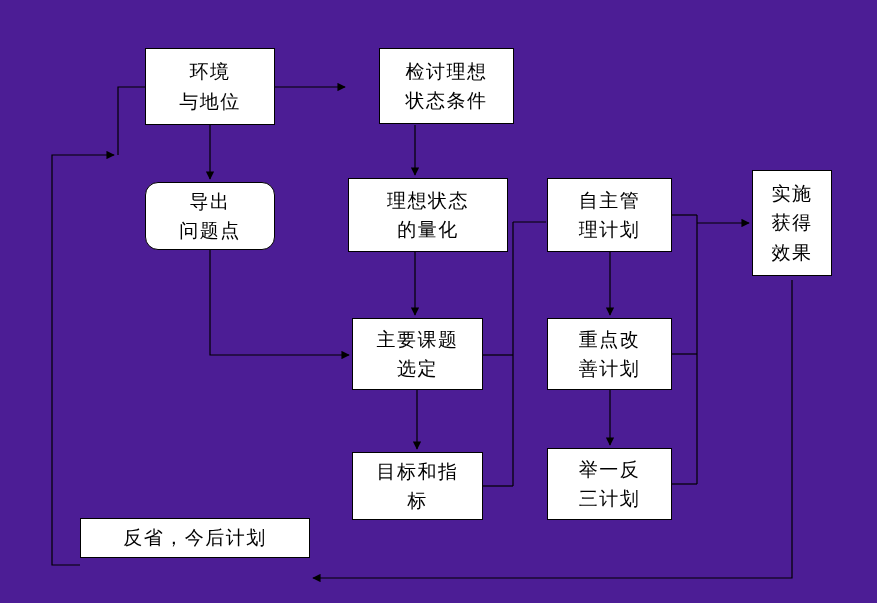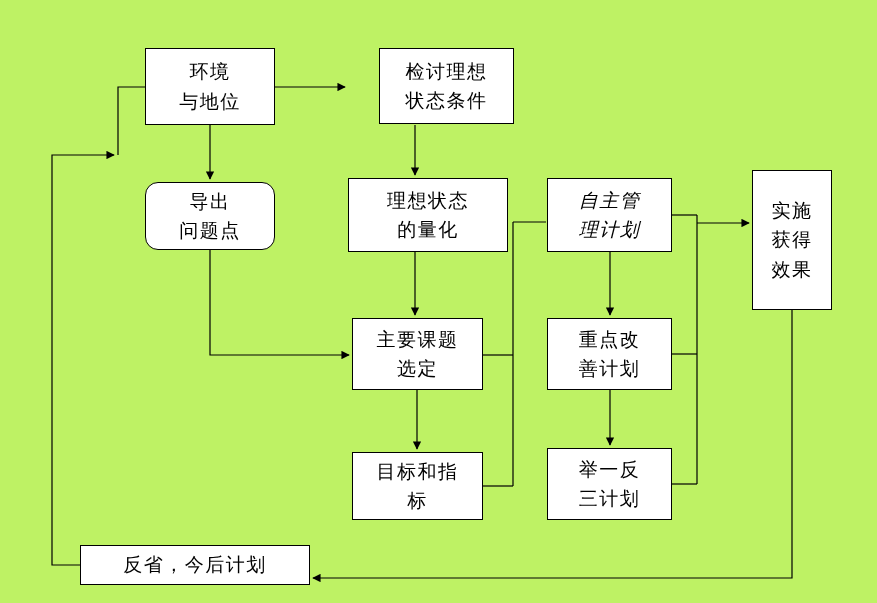--- a/index.html
+++ b/index.html
@@ -7,21 +7,21 @@
     padding: 0;
     background: #ffffff;
   }
   body {
     font-family: "Liberation Serif", "DejaVu Serif", serif;
   }
   .canvas {
     position: relative;
     width: 877px;
     height: 603px;
-    background: #bef264;
+    background: #4c1d95;
     color: #000000;
     overflow: hidden;
   }
   svg.wires {
     position: absolute;
     left: 0;
     top: 0;
     pointer-events: none;
   }
   .box {
@@ -75,28 +75,28 @@
   </svg>
 
   <div class="box" style="left:145px; top:48px;  width:130px; height:77px;">环境
 与地位</div>
   <div class="box" style="left:348px; top:48px;  width:135px; height:76px;margin-left:31px;">检讨理想
 状态条件</div>
   <div class="box" style="left:145px; top:182px; width:130px; height:68px;border-radius:13px;">导出
 问题点</div>
   <div class="box" style="left:348px; top:178px; width:160px; height:74px;">理想状态
 的量化</div>
-  <div class="box" style="left:547px; top:178px; width:125px; height:74px;font-style:italic;">自主管
+  <div class="box" style="left:547px; top:178px; width:125px; height:74px;">自主管
 理计划</div>
-  <div class="box" style="left:752px; top:170px; width:80px;  height:140px;">实施
+  <div class="box" style="left:752px; top:170px; width:80px;  height:106px;">实施
 获得
 效果</div>
   <div class="box" style="left:352px; top:318px; width:131px; height:72px;">主要课题
 选定</div>
   <div class="box" style="left:547px; top:318px; width:125px; height:72px;text-align:right;">重点改
 善计划</div>
   <div class="box" style="left:352px; top:452px; width:131px; height:68px;">目标和指
 标</div>
   <div class="box" style="left:547px; top:448px; width:125px; height:72px;">举一反
 三计划</div>
-  <div class="box" style="left:80px;  top:545px; width:230px; height:40px;">反省，今后计划</div>
+  <div class="box" style="left:80px;  top:518px; width:230px; height:40px;">反省，今后计划</div>
 
 </div>
 
 </body></html>

